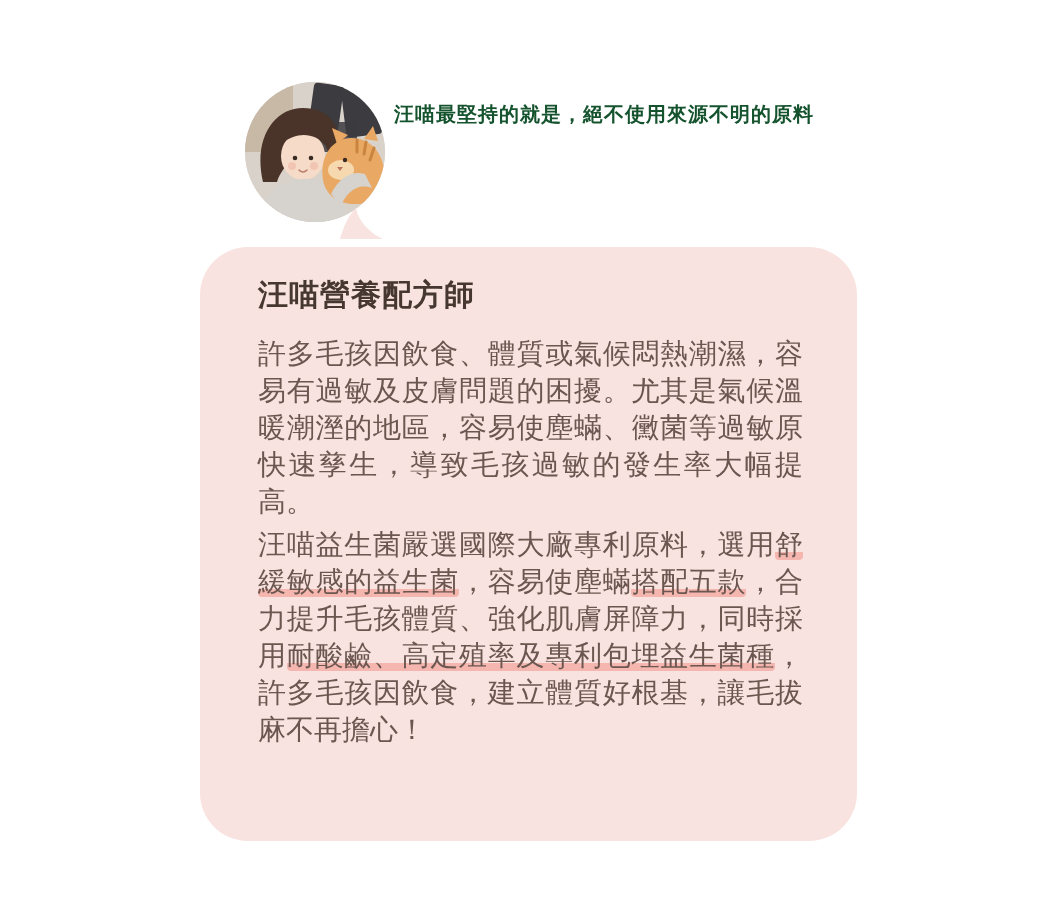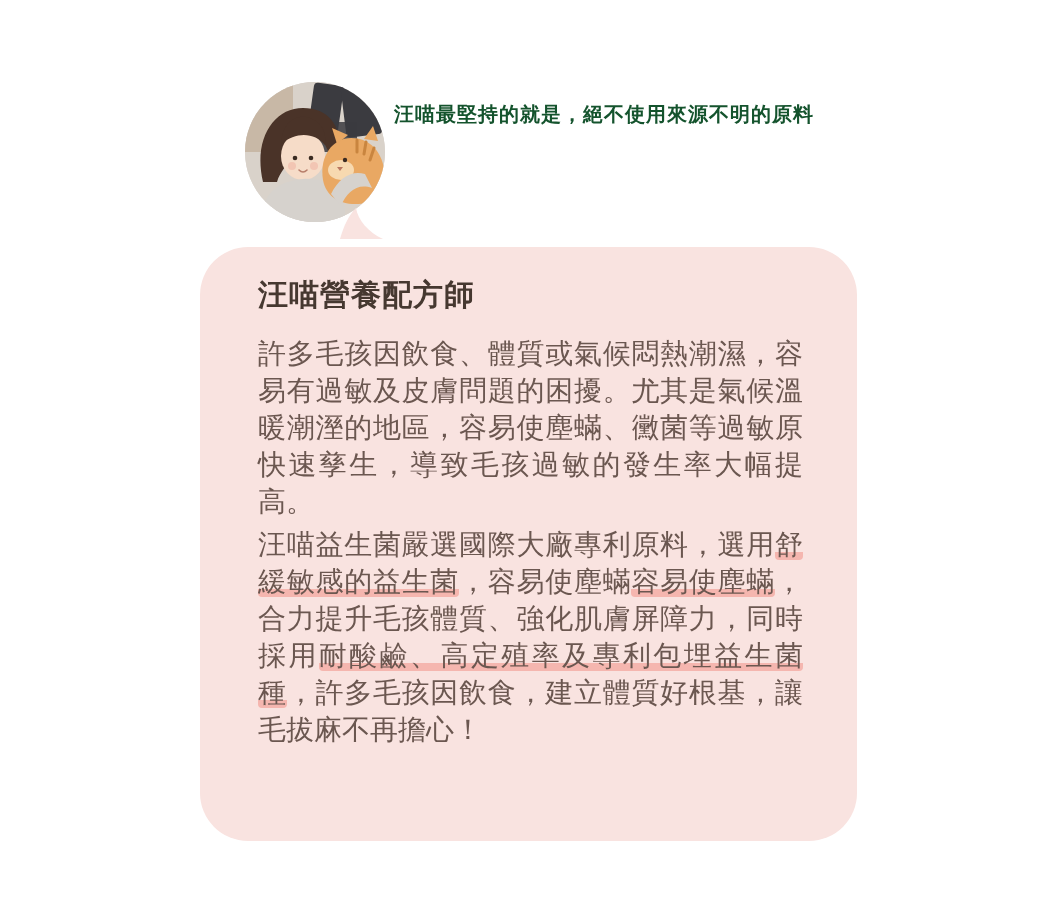--- a/index.html
+++ b/index.html
@@ -130,17 +130,17 @@
   </div>
 
   <svg class="bubble-tail" viewBox="0 0 48 31" aria-hidden="true">
     <path d="M4,31 C8,18 12,8 20,0 C22,12 32,24 47,31 Z" fill="#f9e3e0"></path>
   </svg>
 
   <div class="card">
     <h2 class="card-title">汪喵營養配方師</h2>
     <div class="card-body">
         <p><span>許多毛孩因飲食、體質或氣候悶熱潮濕，容易有過敏及皮膚問題的困擾。尤其是氣候溫暖潮溼的地區，容易使塵蟎、黴菌等過敏原快速孳生，導致毛孩過敏的發生率大幅提高。</span></p>
-        <p><span>汪喵益生菌嚴選國際大廠專利原料，選用</span><span class="hl">舒緩敏感的益生菌</span><span>，容易使塵蟎</span><span class="hl">容易使塵蟎</span><span>，合力提升毛孩體質、強化肌膚屏障力，同時採用</span><span class="hl">耐酸鹼、高定殖率及專利包埋益生菌種</span><span>，許多毛孩因飲食，建立體質好根基，讓毛拔麻不再擔心！</span></p>
+        <p><span>汪喵益生菌嚴選國際大廠專利原料，選用</span><span class="hl">舒緩敏感的益生菌</span><span>，容易使塵蟎</span><span class="hl">搭配五款</span><span>，合力提升毛孩體質、強化肌膚屏障力，同時採用</span><span class="hl">耐酸鹼、高定殖率及專利包埋益生菌種</span><span>，許多毛孩因飲食，建立體質好根基，讓毛拔麻不再擔心！</span></p>
       </div>
   </div>
 
 </div>
 
 </body></html>

